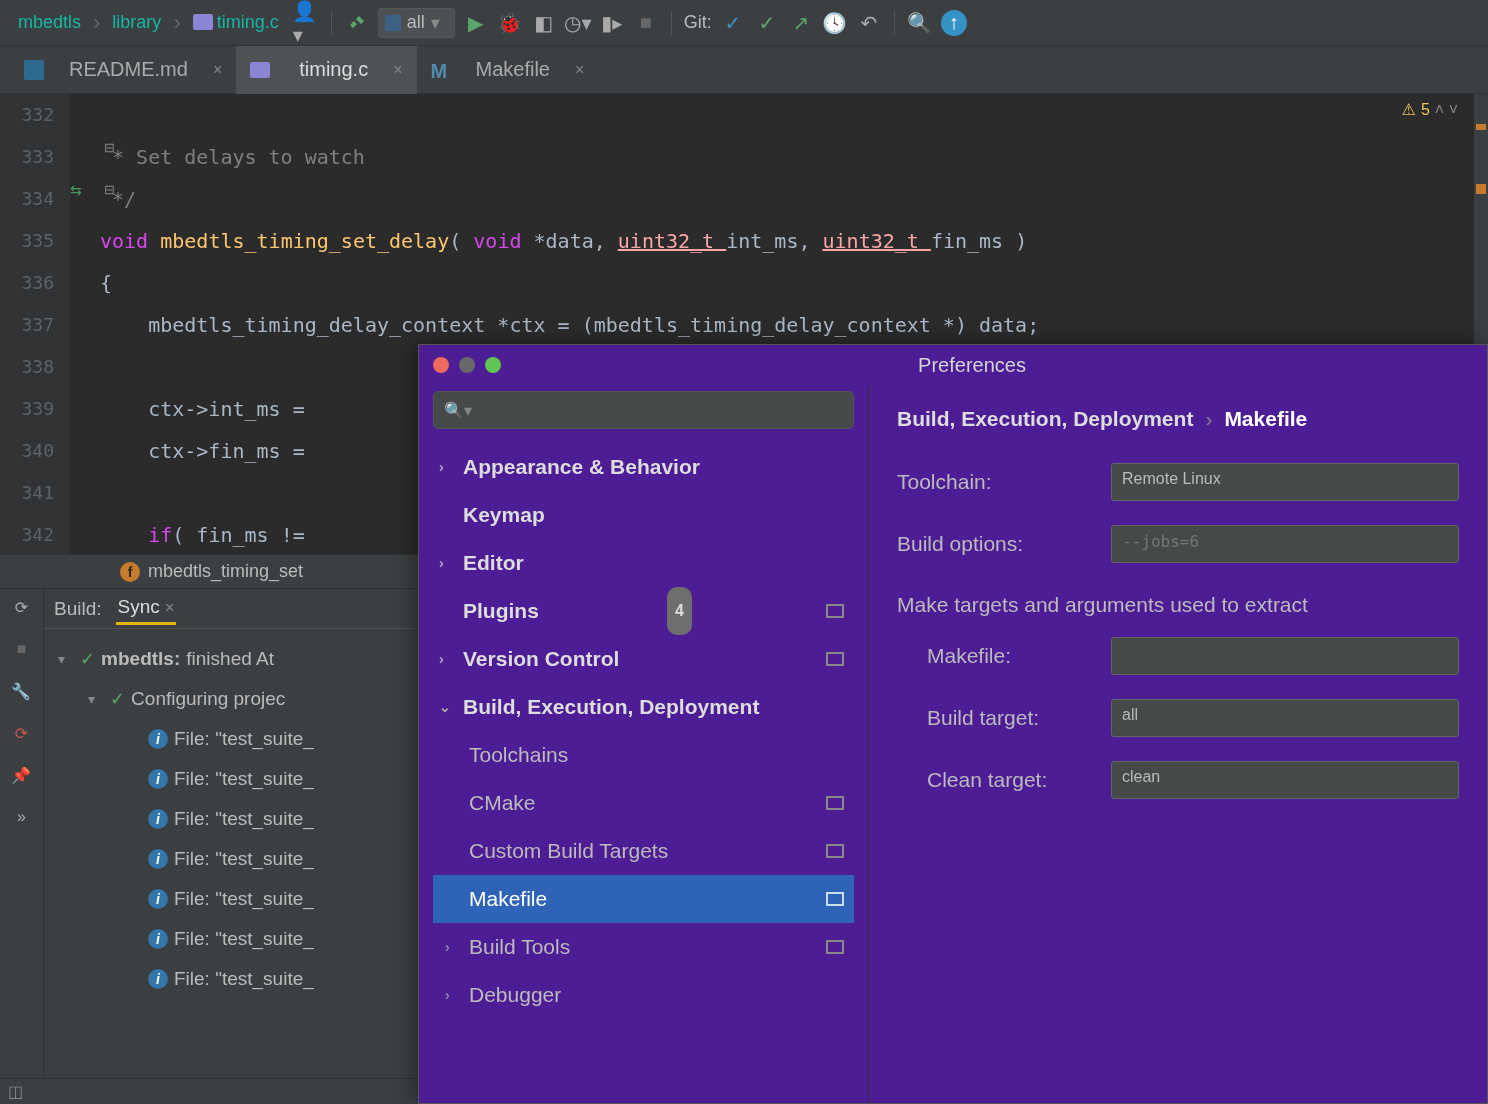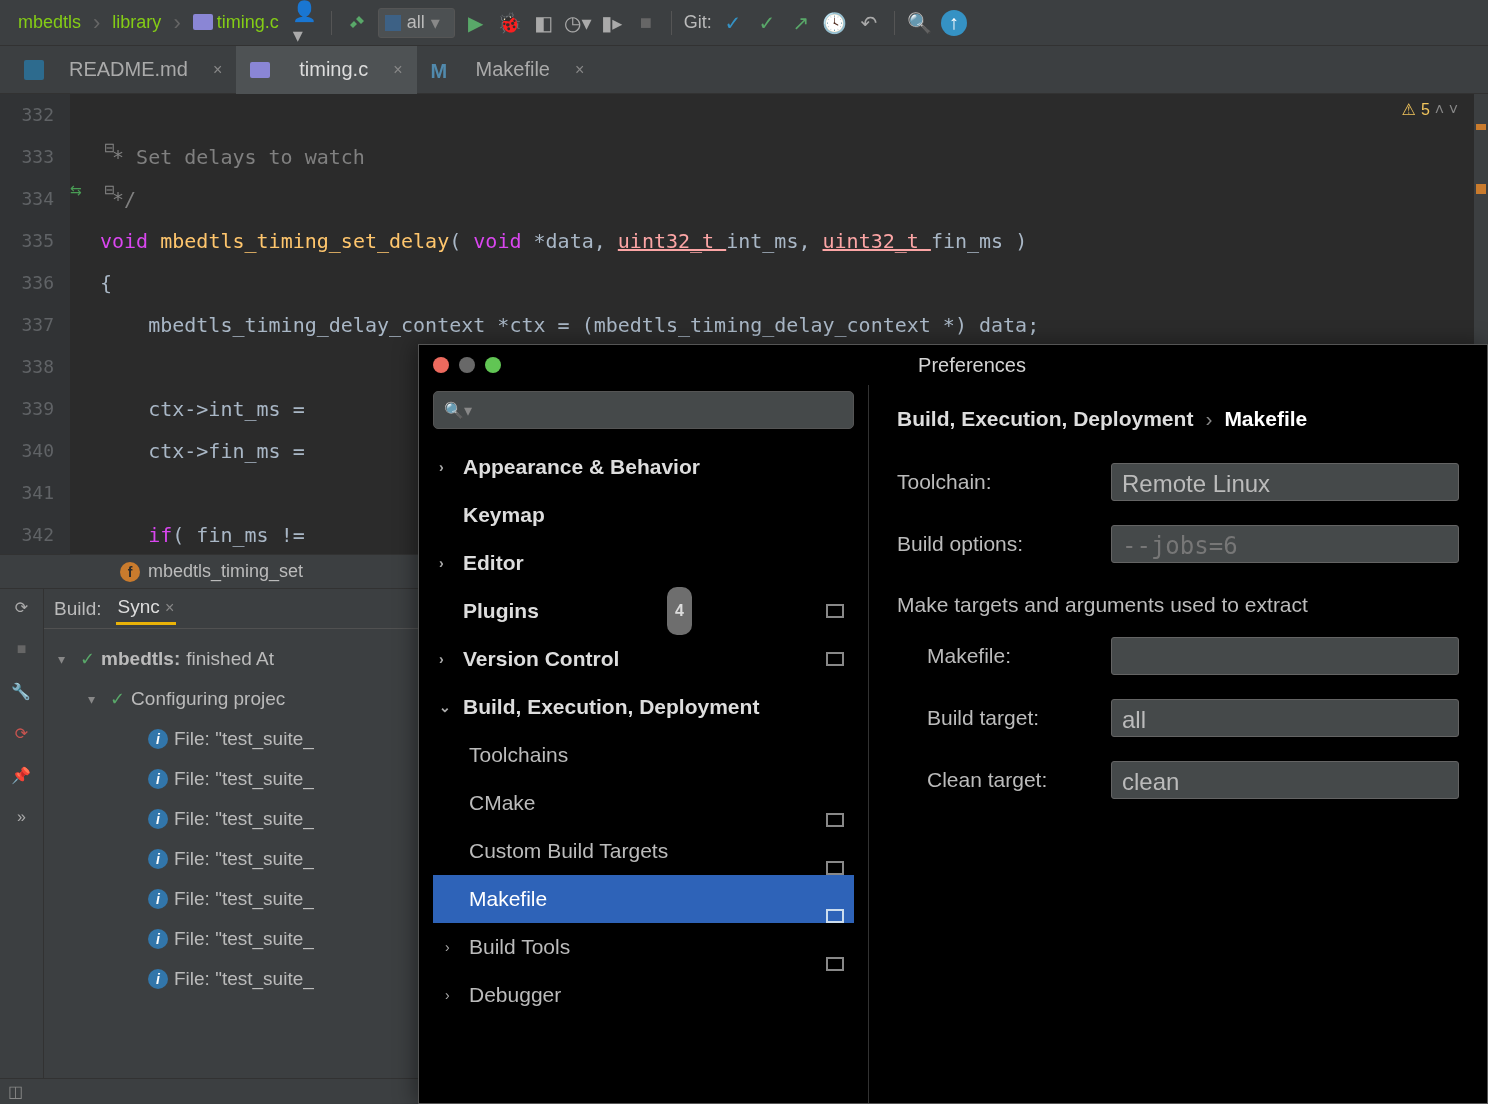--- a/index.html
+++ b/index.html
@@ -2,21 +2,21 @@
 <html><head>
 <meta charset="utf-8">
 <style>
 * { margin:0; padding:0; box-sizing:border-box; }
 body { font-family: -apple-system, "Segoe UI", sans-serif; background:#3c3f41; color:#bbb; width:1488px; height:1104px; overflow:hidden; position:relative; }
 
 
 .toolbar { height:46px; background:#3c3f41; border-bottom:1px solid #323232; display:flex; align-items:center; padding:0 12px; gap:8px; font-size:18px;}
 .breadcrumb { display:flex; align-items:center; gap:4px; }
 .breadcrumb .sep { color:#666; font-size:22px; padding:0 2px;}
-.breadcrumb .crumb { color:#84cc16; padding:2px 6px;}
+.breadcrumb .crumb { color:#14b8a6; padding:2px 6px;}
 .cicon { width:20px; height:16px; background:#8a86d5; display:inline-block; margin-right:4px; vertical-align:-2px; border-radius:2px;}
 .tb-icon { width:26px; height:26px; display:flex; align-items:center; justify-content:center; color:#aaa; font-size:20px;}
 .tb-icon.green { color:#59a869;}
 .tb-icon.blue { color:#3592c4;}
 .tb-sep { width:1px; height:24px; background:#555; margin:0 4px;}
 .run-select { background:#4c5052; border:1px solid #555; padding:3px 14px 3px 6px; color:#bbb; display:flex; align-items:center; gap:6px; border-radius:3px;}
 .run-select .sq { width:16px; height:16px; background:#3d6185; display:inline-block;}
 .git-label { color:#bbb; font-size:18px;}
 
 
@@ -47,48 +47,48 @@
 .build-tabs { height:40px; display:flex; align-items:center; padding-left:8px; gap:12px; border-bottom:1px solid #515151;}
 .build-tabs .bt { padding:4px 2px;}
 .build-tabs .bt.active { color:#ddd; border-bottom:3px solid #eab308;}
 .build-tree { padding:10px 0 0 14px; line-height:40px; color:#bbb;}
 .build-tree .row { display:flex; align-items:center; gap:6px;}
 .chev { color:#888; font-size:14px; width:16px;}
 .chk { color:#59a869; font-size:18px;}
 .info { width:20px; height:20px; background:#3276aa; border-radius:50%; color:#fff; font-size:14px; display:inline-flex; align-items:center; justify-content:center; font-weight:bold; font-style:italic;}
 
 
-.dialog { position:absolute; top:344px; left:418px; right:0; bottom:0; background:#000000; border:1px solid #555; box-shadow:-3px 0 20px rgba(0,0,0,0.4);}
+.dialog { position:absolute; top:344px; left:418px; right:0; bottom:0; background:#4c1d95; border:1px solid #555; box-shadow:-3px 0 20px rgba(0,0,0,0.4);}
 .titlebar { height:40px; display:flex; align-items:center; padding:0 14px; gap:10px;}
 .traffic { display:flex; gap:10px;}
 .traffic span { width:16px; height:16px; border-radius:50%;}
 .tred { background:#ec6a5e;}
 .tyel { background:#686868;}
 .tgrn { background:#61c554;}
 .dlg-title { flex:1; text-align:center; color:#d4d4d4; font-size:20px; padding-right:40px;}
 .dlg-body { display:flex; height:calc(100% - 40px);}
 .dlg-side { width:450px; border-right:1px solid #323232; padding:6px 14px;}
 .search-box { height:38px; background:#45494a; border:1px solid #555; border-radius:5px; display:flex; align-items:center; padding:0 10px; margin-bottom:14px;}
 .search-box .mg { color:#888;}
 .tree { font-size:21px; line-height:48px;}
 .tree .node { display:flex; align-items:center; gap:8px; padding:0 6px;}
 .tree .node.bold { font-weight:600; color:#ddd;}
 .tree .node .ar { width:16px; color:#aaa; font-size:14px;}
-.tree .node.indent1 { padding-left:36px;align-items:flex-end;}
+.tree .node.indent1 { padding-left:36px;}
 .tree .node.sel { background:#2e63b8; color:#fff;}
 .tree .badge-num { background:#6e6e6e; color:#ddd; border-radius:10px; padding:0 8px; font-size:16px; margin-left:auto; margin-right:6px;}
 .tree .badge-sq { width:18px; height:14px; border:2px solid #888; margin-left:auto; margin-right:4px;}
 .dlg-main { flex:1; padding:22px 28px; font-size:21px; color:#bbb;}
 .bc { display:flex; align-items:center; gap:12px; margin-bottom:32px;}
 .bc .l1 { color:#ddd; font-weight:600;}
 .bc .l2 { color:#fff; font-weight:600;}
 .bc .sep2 { color:#888;}
 .form-row { display:flex; align-items:center; margin-bottom:24px; gap:24px;}
 .form-row label { width:190px;}
-.form-row .field { flex:1; height:38px; background:#45494a; border:1px solid #646464; color:#bbb; padding:6px 10px; font-size:24px; border-radius:3px;}
+.form-row .field { flex:1; height:38px; background:#45494a; border:1px solid #646464; color:#bbb; padding:6px 10px; font-size:16px; border-radius:3px;}
 .form-row .field.ph { color:#777; font-family:Menlo,monospace;}
 .heading { margin:30px 0 20px 0;}
 .form-row.indent label { padding-left:30px;}
 
 
 .statusbar { position:absolute; bottom:0; left:0; right:0; height:26px; background:#3c3f41; border-top:1px solid #323232; display:flex; align-items:center; padding:0 8px; gap:10px;}
 
 .stripe { position:absolute; top:0; width:10px; background:#555;}
 </style>
 </head>

